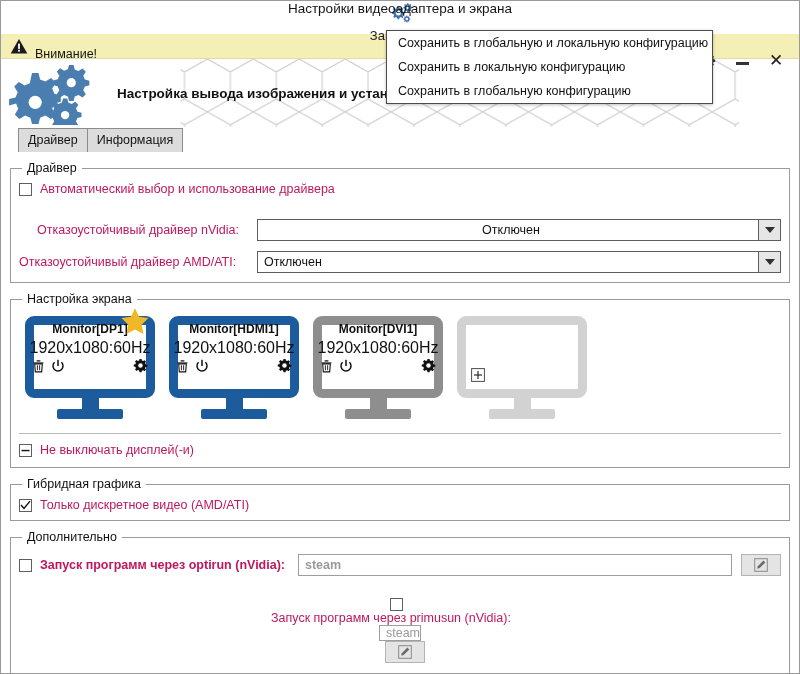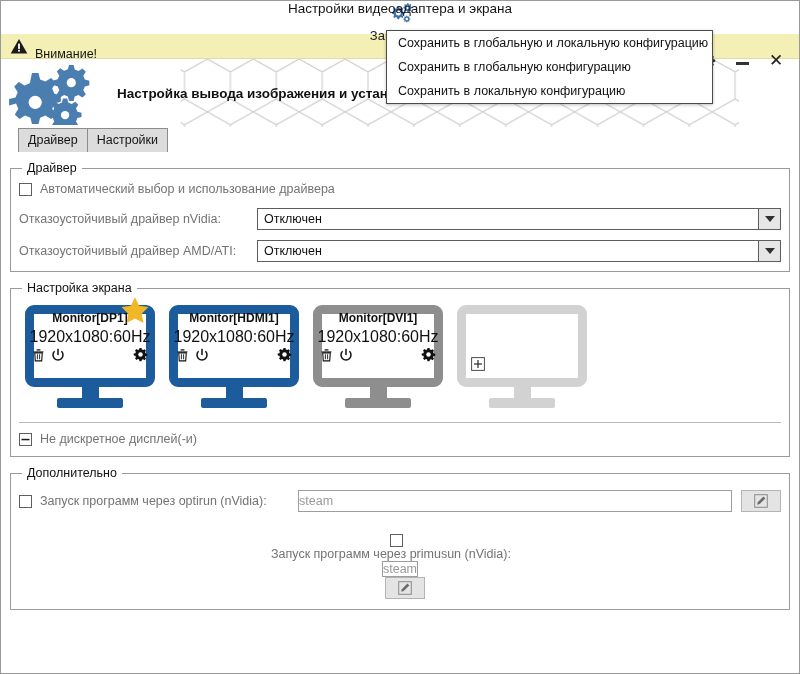--- a/index.html
+++ b/index.html
@@ -78,21 +78,21 @@
 
   
   .content{padding:0 9px 0 9px;box-sizing:border-box;}
   fieldset.group{
     border:1px solid #9b9b9b;margin:9px 0 0 0;padding:4px 8px 9px 8px;
     box-sizing:border-box;
   }
   fieldset.group > legend{padding:0 5px;font-size:12.5px;color:#111;margin-left:3px;}
 
   .row{display:flex;align-items:center;margin:7px 0 0 0;}
-  .lbl{font-size:12.5px;color:#737373;}
+  .lbl{font-size:12.5px;color:#be185d;}
 
   
   .cb{
     width:13px;height:13px;border:1px solid #5e5e5e;background:#fff;
     display:inline-flex;align-items:center;justify-content:center;
     margin-right:8px;flex:0 0 auto;cursor:pointer;box-sizing:border-box;
   }
   .cb svg{display:block;}
 
   
@@ -104,21 +104,21 @@
     white-space:nowrap;overflow:hidden;text-overflow:ellipsis;}
   .combo .arrow-box{
     width:22px;height:100%;border-left:1px solid #5d5d5d;background:#e6e6e6;
     display:flex;align-items:center;justify-content:center;box-sizing:border-box;
   }
   .arrow-dn{width:0;height:0;border-left:5px solid transparent;border-right:5px solid transparent;border-top:6px solid #303030;}
 
   
   .tfield{
     flex:1;height:22px;border:1px solid #9d9d9d;background:#fff;
-    display:flex;align-items:center;box-sizing:border-box;
+    display:flex;align-items:center;padding-left:6px;box-sizing:border-box;
     font-size:12.5px;color:#9a9a9a;
   }
   .edit-btn{
     width:40px;height:22px;margin-left:9px;border:1px solid #b4b4b4;background:#e4e4e4;
     display:flex;align-items:center;justify-content:center;box-sizing:border-box;cursor:pointer;
   }
 
   
   .monitors{display:flex;align-items:flex-start;gap:14px;padding:6px 2px 2px 6px;}
   .mon{position:relative;width:130px;height:105px;flex:0 0 auto;}
@@ -199,22 +199,22 @@
         <div class="min-ico"></div>
       </div>
       <div class="tb-icon">
         <span class="close-ico">✕</span>
       </div>
     </div>
   </div>
 
   <div class="dropdown">
     <div class="dd-item">Сохранить в глобальную и локальную конфигурацию</div>
+    <div class="dd-item">Сохранить в локальную конфигурацию</div>
     <div class="dd-item">Сохранить в глобальную конфигурацию</div>
-    <div class="dd-item">Сохранить в локальную конфигурацию</div>
   </div>
 
   <div class="warn">
     <svg width="18" height="17" viewBox="0 0 18 17">
       <path fill="#1b1b1b" d="M9 1 L17.3 15.6 H0.7 Z"></path>
       <rect x="8.1" y="5.6" width="1.8" height="5.3" fill="#fff"></rect>
       <rect x="8.1" y="11.8" width="1.8" height="1.8" fill="#fff"></rect>
     </svg>
     <span class="warn-txt">Внимание!</span>
   </div>
@@ -240,34 +240,34 @@
           <circle cx="64.1" cy="54.1" r="4.2" fill="#fff"></circle>
         </g>
       </svg>
     </div>
 
     <div class="hero-title">Настройка вывода изображения и установка драйвера видеокарты</div>
   </div>
 
   <div class="tabs">
     <div class="tab">Драйвер</div>
-    <div class="tab">Настройки</div>
+    <div class="tab">Информация</div>
   </div>
 
   <div class="content">
 
     <fieldset class="group">
       <legend>Драйвер</legend>
 
       <div class="row" style="margin-top:3px;">
         <span class="cb"></span>
         <span class="lbl">Автоматический выбор и использование драйвера</span>
       </div>
 
-      <div class="row" style="margin-top:12px;">
+      <div class="row" style="margin-top:23px;text-align:center;">
         <span class="lbl" style="width:238px;">Отказоустойчивый драйвер nVidia:</span>
         <div class="combo">
           <span class="val">Отключен</span>
           <span class="arrow-box">
               <span class="arrow-dn"></span>
             </span>
         </div>
       </div>
 
       <div class="row" style="margin-top:10px;">
@@ -392,29 +392,40 @@
       </div>
 
       <div class="sep-line"></div>
 
       <div class="row" style="margin-top:9px;margin-bottom:4px;">
         <span class="cb">
           <svg width="9" height="9" viewBox="0 0 9 9">
               <rect x="0.5" y="3.8" width="8" height="1.5" fill="#1b1b1b"></rect>
             </svg>
         </span>
-        <span class="lbl">Не дискретное дисплей(-и)</span>
+        <span class="lbl">Не выключать дисплей(-и)</span>
       </div>
     </fieldset>
 
+    <fieldset class="group" style="padding-bottom:8px;">
+      <legend>Гибридная графика</legend>
+      <div class="row" style="margin-top:3px;">
+        <span class="cb">
+          <svg width="11" height="10" viewBox="0 0 11 10">
+              <path d="M1 5 L4 8.4 L10 1.1" fill="none" stroke="#111" stroke-width="1.4"></path>
+            </svg>
+        </span>
+        <span class="lbl">Только дискретное видео (AMD/ATI)</span>
+      </div>
+    </fieldset>
 
     <fieldset class="group" style="padding-bottom:10px;">
       <legend>Дополнительно</legend>
 
-      <div class="row" style="margin-top:6px;">
+      <div class="row" style="margin-top:6px;font-weight:bold;">
         <span class="cb"></span>
         <span class="lbl" style="width:258px;">Запуск программ через optirun (nVidia):</span>
         <div class="tfield">steam</div>
         <div class="edit-btn">
           <svg width="14" height="14" viewBox="0 0 14 14">
             <rect x="0.7" y="0.7" width="12.6" height="12.6" fill="none" stroke="#8a8a8a" stroke-width="1"></rect>
             <path fill="#6b6b6b" d="M9.4 2.6 l1.9 1.9-5.6 5.6-2.5 .6 .6-2.5z"></path>
           </svg>
         </div>
       </div>

